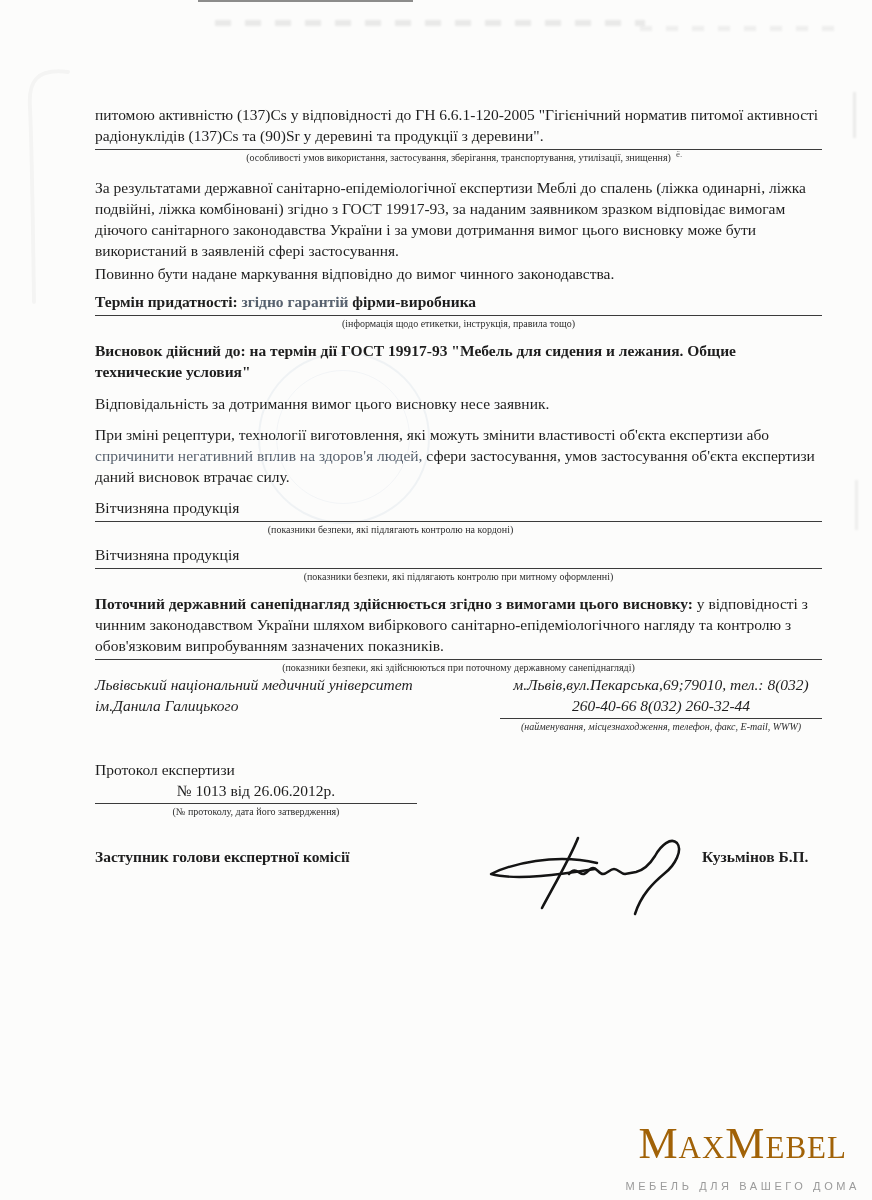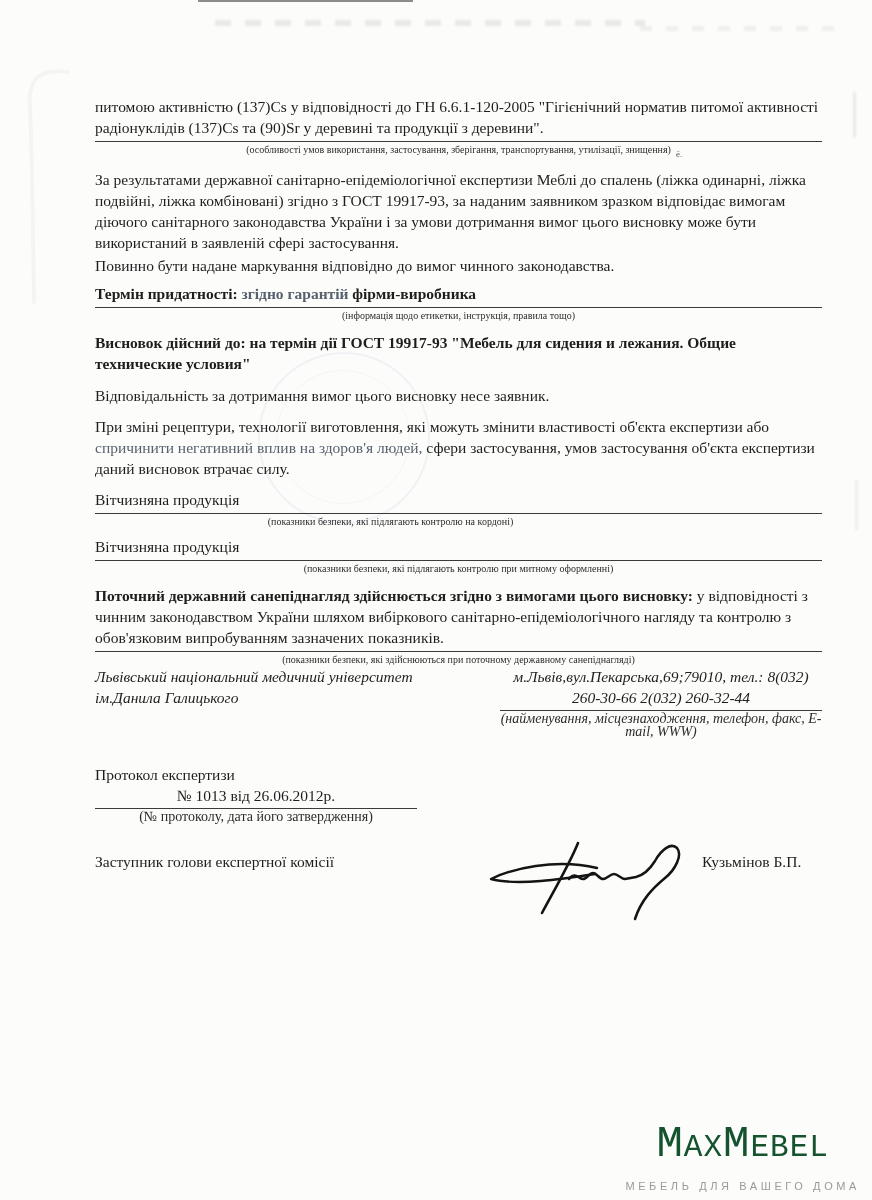--- a/index.html
+++ b/index.html
@@ -31,41 +31,41 @@
   }
   .stamp-circle-inner{
     position:absolute;left:276px;top:370px;width:132px;height:132px;
     border:1px solid rgba(130,155,190,.08);border-radius:50%;
   }
   .edge-shadow-a{position:absolute;right:16px;top:92px;width:3px;height:46px;background:rgba(0,0,0,.07);filter:blur(1px);}
   .edge-shadow-b{position:absolute;right:14px;top:480px;width:3px;height:50px;background:rgba(0,0,0,.06);filter:blur(1px);}
   .tiny-artifact{position:absolute;left:676px;top:149px;font-size:9px;color:#555;}
 
   
-  .content{position:absolute;left:95px;right:50px;top:96px;font-size:15.5px;line-height:21px;}
+  .content{position:absolute;left:95px;right:50px;top:104px;font-size:15.5px;line-height:21px;}
   .para{margin:0;}
   .rule{border-top:1.6px solid #3b3b3b;margin-top:3px;}
   .rule.thin{border-top-width:1.4px;}
   .caption{font-size:10px;line-height:13px;color:#2c2c2c;text-align:center;margin-top:1px;}
   .caption.shift-left{transform:translateX(-68px);}
   .bold{font-weight:bold;}
   .faded{color:#57616e;}
   .mt13{margin-top:13px;} .mt10{margin-top:10px;} .mt11{margin-top:11px;}
   .mt8{margin-top:8px;} .mt7{margin-top:7px;} .mt2{margin-top:2px;}
 
   .org-row{display:flex;justify-content:space-between;font-style:italic;}
   .org-left{width:372px;}
   .right-col{width:322px;text-align:center;}
   .right-col .rule{margin-top:2px;}
-  .right-col .caption{font-size:14px;}
+  .right-col .caption{font-size:10px;}
 
   .proto-row{display:flex;justify-content:space-between;margin-top:22px;flex-direction:column;}
   .proto-row .label{padding-top:4px;}
 
-  .sig-row{position:relative;height:90px;margin-top:12px;}
+  .sig-row{position:relative;height:90px;margin-top:12px;font-weight:bold;}
   .sig-label{position:absolute;left:0;top:16px;}
   .signature{position:absolute;left:388px;top:-6px;}
   .signer-name{position:absolute;left:596px;top:16px;margin-left:11px;}
 
   
   .watermark{position:absolute;right:12px;bottom:8px;text-align:center;}
   .wm-brand{
     font-family:"Liberation Serif", serif;
     font-variant:small-caps;
     font-size:44px;line-height:40px;letter-spacing:1px;
@@ -116,21 +116,21 @@
     <div class="rule thin"></div>
     <div class="caption">(показники безпеки, які підлягають контролю при митному оформленні)</div>
 
     <p class="para mt10"><span class="bold">Поточний державний санепіднагляд здійснюється згідно з вимогами цього висновку: </span><span>у відповідності з чинним законодавством України шляхом вибіркового санітарно-епідеміологічного нагляду та контролю з обов'язковим випробуванням зазначених показників.</span></p>
     <div class="rule"></div>
     <div class="caption">(показники безпеки, які здійснюються при поточному державному санепіднагляді)</div>
 
     <div class="org-row">
       <div class="org-left">Львівський національний медичний університет ім.Данила Галицького</div>
       <div class="right-col">
-        <div>м.Львів,вул.Пекарська,69;79010, тел.: 8(032) 260-30-66  2(032) 260-32-44</div>
+        <div>м.Львів,вул.Пекарська,69;79010, тел.: 8(032) 260-40-66  8(032) 260-32-44</div>
         <div class="rule"></div>
         <div class="caption">(найменування, місцезнаходження, телефон, факс, E-mail, WWW)</div>
       </div>
     </div>
 
     <div class="proto-row">
       <div class="label">Протокол експертизи</div>
       <div class="right-col">
         <div>№ 1013 від 26.06.2012р.</div>
         <div class="rule"></div>
@@ -146,17 +146,17 @@
           <path d="M95 14 C88 32 73 58 59 84" stroke-width="2.6"></path>
           <path d="M86 50 C92 42 96 50 100 50 C104 50 106 44 110 44 C114 44 116 50 120 50 C124 50 127 45 131 45 C135 45 138 50 142 50 L153 48 C161 46 167 40 172 32 C178 21 188 13 194 19 C200 26 192 41 182 49 C170 59 158 71 152 90" stroke-width="2.5"></path>
         </g>
       </svg>
       <div class="signer-name">Кузьмінов Б.П.</div>
     </div>
 
   </div>
 
   <div class="watermark">
-    <div class="wm-brand" style="color: #14532d; font-family: Liberation Mono, monospace;">MaxMebel</div>
+    <div class="wm-brand" style="color: #a16207;">MaxMebel</div>
     <div class="wm-tagline" style="color: rgb(154, 154, 154);">МЕБЕЛЬ ДЛЯ ВАШЕГО ДОМА</div>
   </div>
 
 </div>
 
 </body></html>

